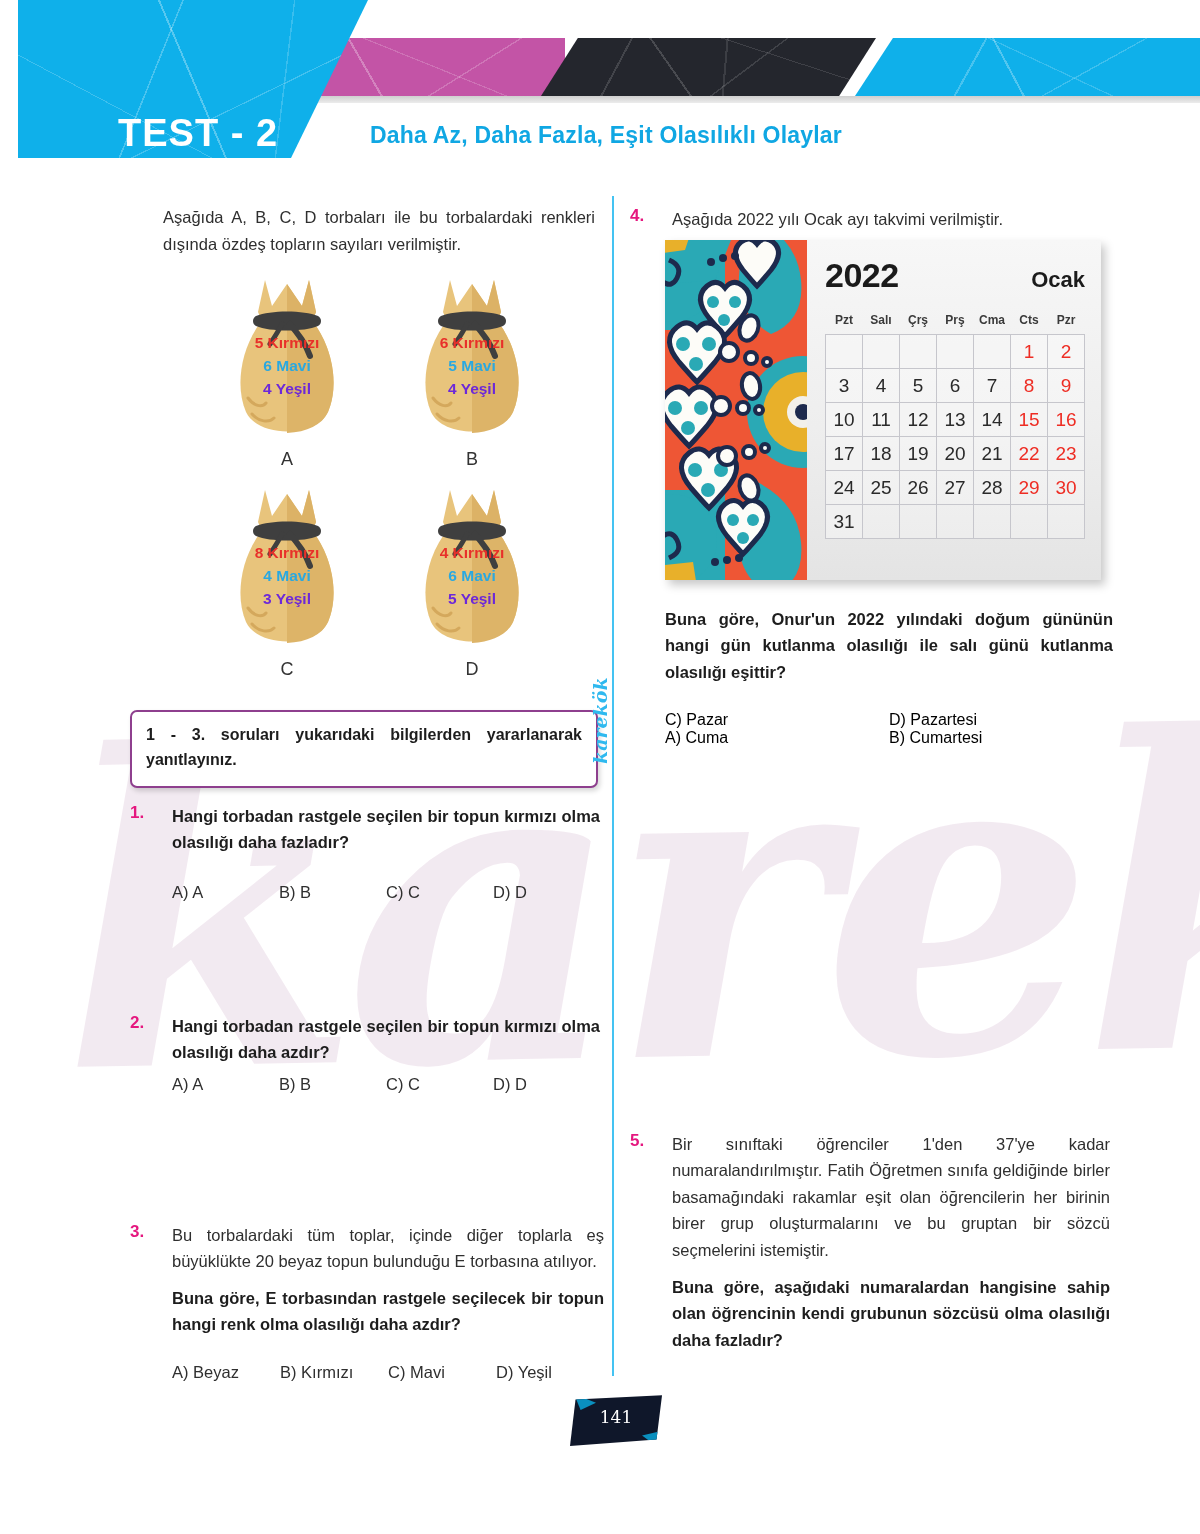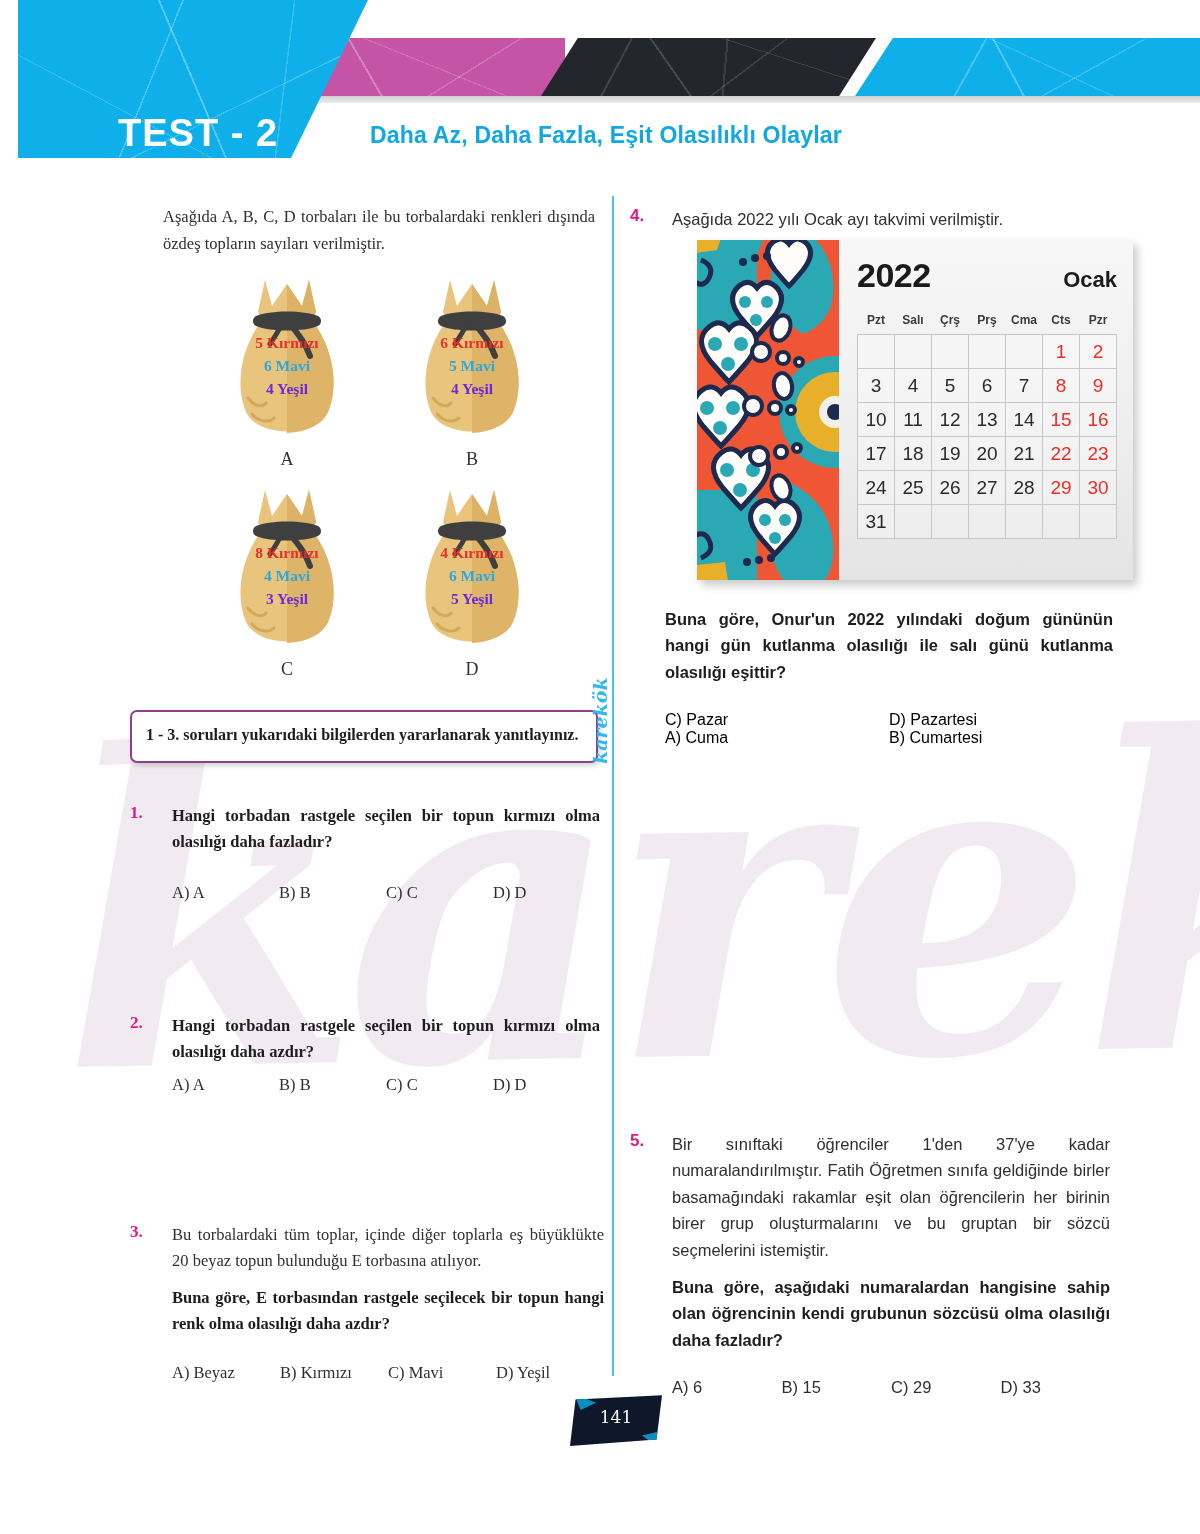--- a/index.html
+++ b/index.html
@@ -138,21 +138,21 @@
   }
 
   
   .col-divider {
     position: absolute;
     left: 612px; top: 196px;
     width: 2px; height: 1180px;
     background: #44c3f2;
     z-index: 2;
   }
-  .col-left { position:absolute; left:0; top:0; width:612px; height:1166px; z-index:4;font-family:Liberation Serif, serif; }
+  .col-left { position:absolute; left:0; top:0; width:612px; height:1166px; z-index:4; }
   .col-right { position:absolute; left:612px; top:0; width:588px; height:1534px; z-index:4; }
 
   .intro-text {
     position: absolute;
     left: 163px; top: 204px;
     width: 432px;
     font-size: 16.5px; color: #2f2f2f; line-height: 1.62;
     text-align: justify;
   }
   .bag-wrap { position: absolute; width: 150px; text-align: center; }
@@ -212,21 +212,20 @@
 
   
   .calendar {
     position: absolute;
     left: 665px; top: 240px;
     width: 436px; height: 340px;
     background: #f2f2f2;
     box-shadow: 4px 5px 9px rgba(0,0,0,.22);
     display: flex;
     overflow: hidden;
-    margin-left: 32px;
   }
   .cal-art {
     width: 142px; height: 100%;
     overflow: hidden;
     position: relative;
     background: #e8482f;
     flex: 0 0 142px;
   }
   .cal-main {
     flex: 1;
@@ -632,26 +631,20 @@
           <span>B) Cumartesi</span>
         </div>
       </div>
     </div>
 
     <div class="q" style="left:18px; top:1131px; width:480px;">
       <div class="q-num">5.</div>
       <div class="q-body" style="width:438px;">
         <div class="q-stem plain">Bir sınıftaki öğrenciler 1'den 37'ye kadar numaralandırılmıştır. Fatih Öğretmen sınıfa geldiğinde birler basamağındaki rakamlar eşit olan öğrencilerin her birinin birer grup oluşturmalarını ve bu gruptan bir sözcü seçmelerini istemiştir.</div>
         <div class="q-stem bold" style="margin-top:11px;">Buna göre, aşağıdaki numaralardan hangisine sahip olan öğrencinin kendi grubunun sözcüsü olma olasılığı daha fazladır?</div>
-        <div class="q-opts opts-4" style="margin-top:25px;">
-          <span>A) 6</span>
-          <span>B) 15</span>
-          <span>C) 29</span>
-          <span>D) 33</span>
-        </div>
       </div>
     </div>
   </div>
 
   <div class="pagenum">
     <span>141</span>
   </div>
 
 </div>
 

